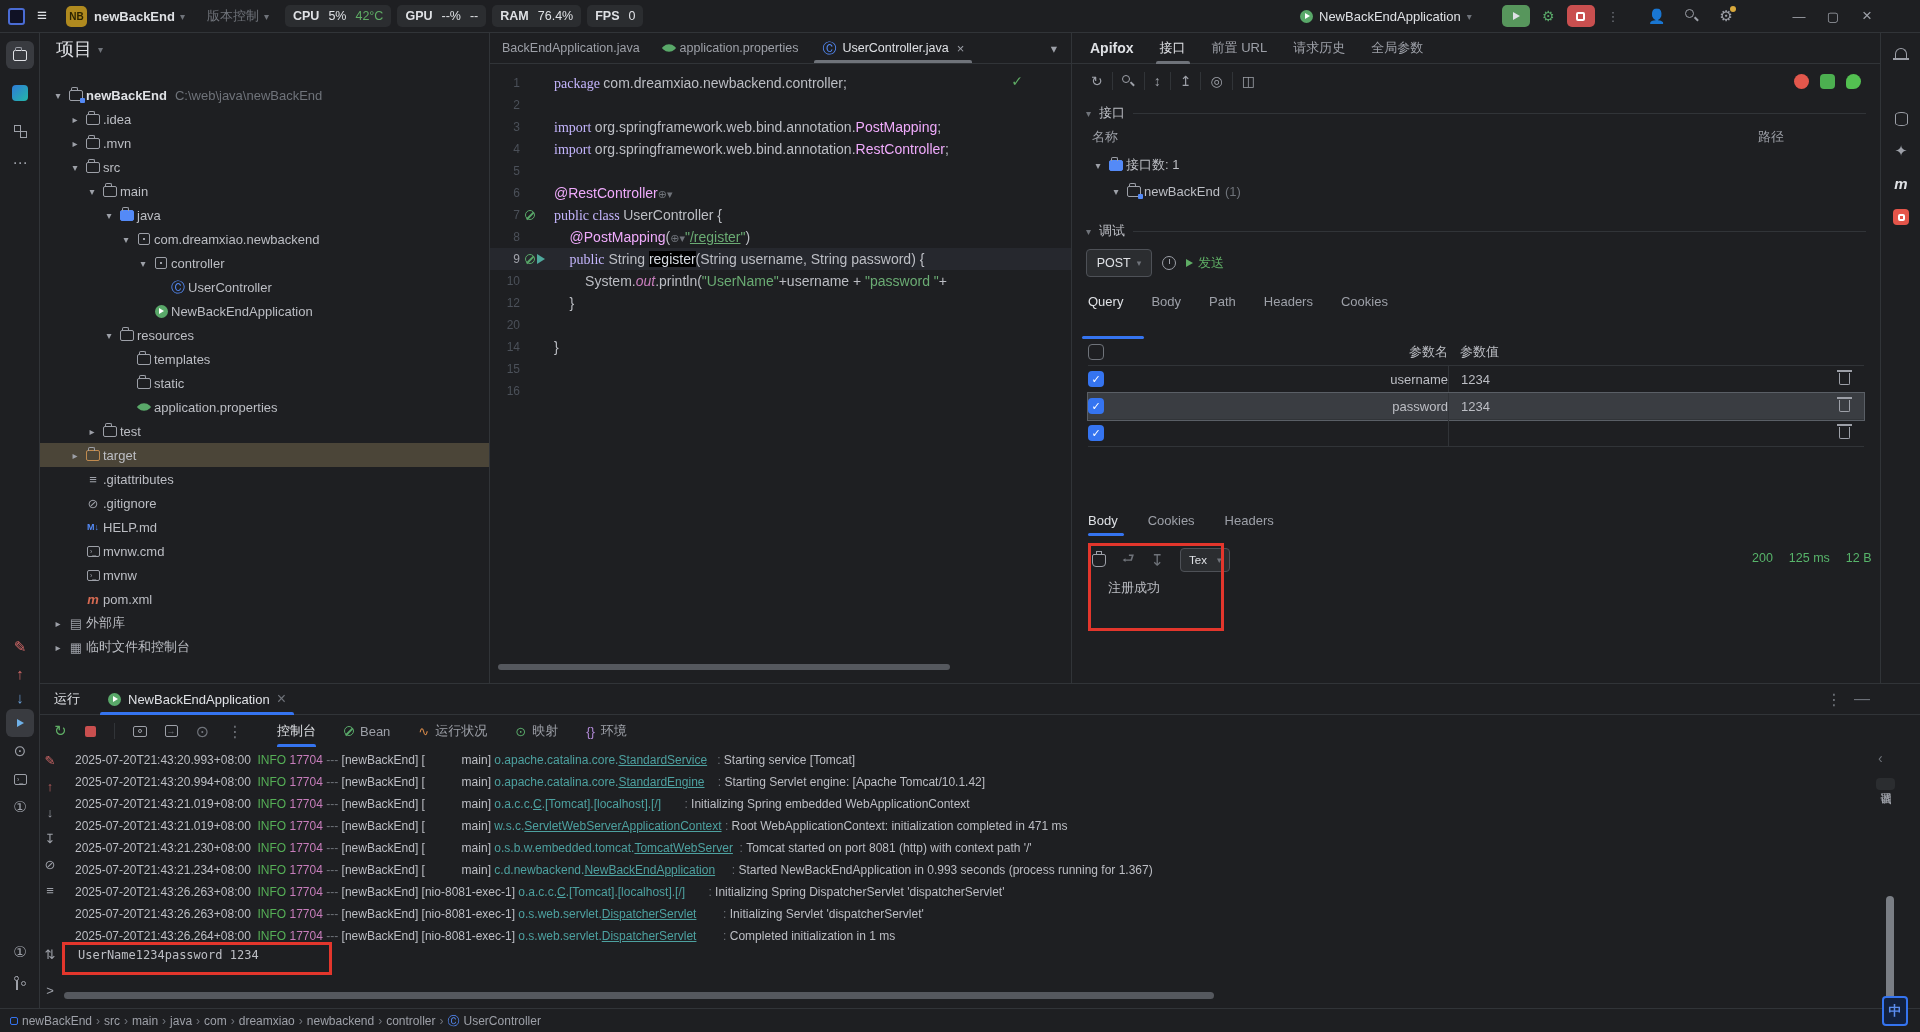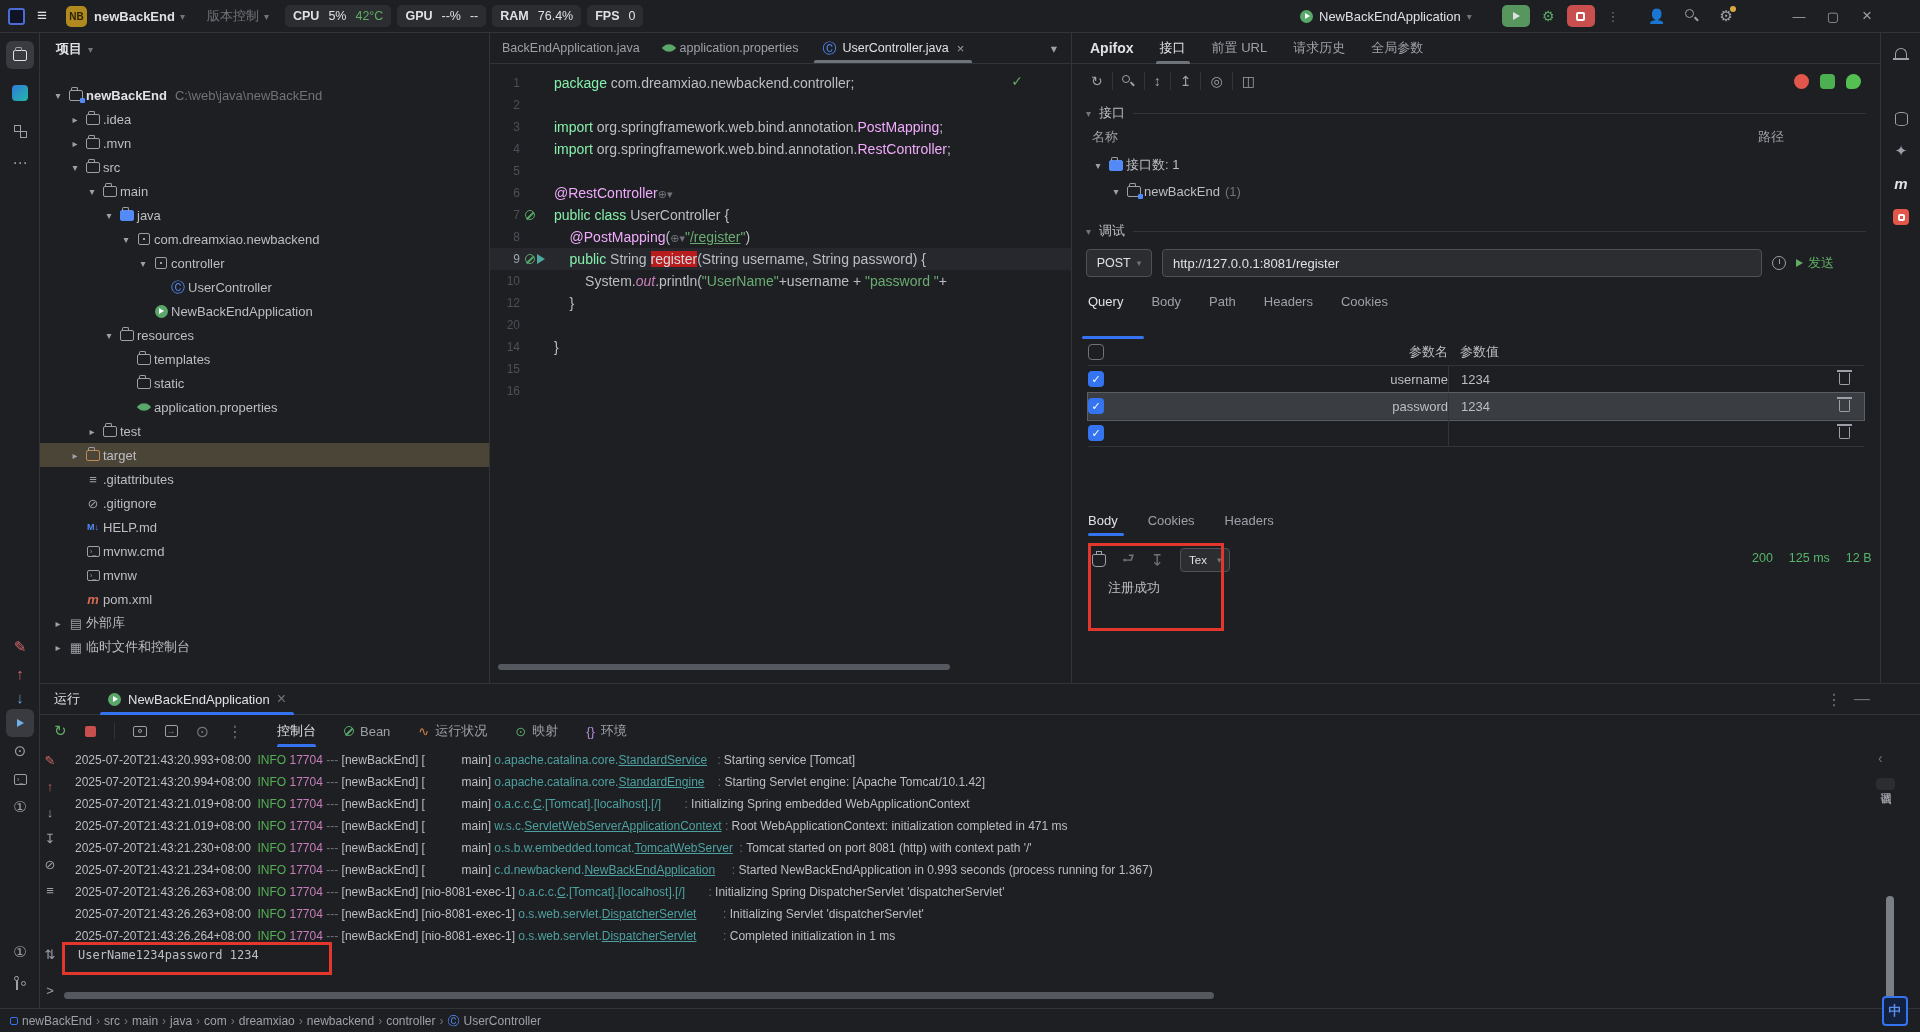--- a/index.html
+++ b/index.html
@@ -55,23 +55,23 @@
   #edit-tabs{height:31px;display:flex;align-items:stretch;border-bottom:1px solid #313438;font-size:12.5px;}
   .etab{display:flex;align-items:center;gap:6px;padding:0 12px;color:#9da0a8;position:relative;white-space:nowrap;overflow:hidden;}
   .etab.active{color:#dfe1e5;}
   .etab.active::after{content:"";position:absolute;left:4px;right:4px;bottom:0;height:3px;background:#6f737a;border-radius:2px 2px 0 0;}
   .etab .close{color:#9da0a8;font-size:13px;margin-left:2px;}
   .cline{height:22px;display:flex;align-items:center;font-size:14px;}
   .cline .gnum{width:30px;text-align:right;color:#4b5059;font-size:12px;flex:none;}
   .cline .gico{width:34px;display:flex;align-items:center;gap:2px;padding-left:5px;flex:none;}
   .cline pre{font-family:"DejaVu Sans Mono","Liberation Mono",monospace;font-size:14px;}
   .cline.caret{background:#26282e;} .cline.caret .gnum{color:#a1a3ab;}
-  .kw{color:#86efac;} .id{color:#bcbec4;} .ann{color:#f0abfc;margin-top:13px;} .str{color:#6aab73;}
+  .kw{color:#c4b5fd;font-family:Liberation Serif, serif;} .id{color:#bcbec4;} .ann{color:#f0abfc;margin-top:13px;} .str{color:#6aab73;}
   .strlink{color:#6aab73;text-decoration:underline;} .out{color:#c77dbb;font-style:italic;}
-  .inlay{color:#6f737a;font-size:11px;} .selid{color:#d5dae2;background:#b91c1c;}
+  .inlay{color:#6f737a;font-size:11px;} .selid{color:#d5dae2;background:#000000;}
   .bean-ic{width:10px;height:10px;border:1.5px solid #59a869;border-radius:50%;position:relative;}
   .bean-ic::after{content:"";position:absolute;left:-1px;top:3.5px;width:10px;height:1.5px;background:#59a869;transform:rotate(-45deg);}
   .map-arrow{width:0;height:0;border-left:8px solid #4fa89c;border-top:5px solid transparent;border-bottom:5px solid transparent;}
   
   #apifox{left:1072px;top:33px;width:808px;height:650px;background:#1e1f22;overflow:hidden;}
   #apifox-tabs{height:31px;display:flex;align-items:center;gap:26px;padding-left:18px;border-bottom:1px solid #313438;font-size:13px;}
   .atab{color:#9da0a8;position:relative;height:31px;display:flex;align-items:center;}
   .atab.title{color:#dfe1e5;font-weight:bold;font-size:14px;}
   .atab.active{color:#dfe1e5;}
   .atab.active::after{content:"";position:absolute;left:-4px;right:-4px;bottom:0;height:3px;background:#6f737a;border-radius:2px 2px 0 0;}
@@ -249,21 +249,21 @@
     </div>
   <div class="strip-ic" style="top:170px">
       <span class="apifox-sq">
         <i></i>
       </span>
     </div>
 </div>
 
 <div id="project" class="abs">
   <div class="row" style="height:32px;padding-left:16px;gap:6px">
-    <span class="white" style="font-size:13px;font-weight:bold">项目</span>
+    <span class="white" style="font-size:18px;font-weight:normal">项目</span>
     <span class="dim" style="font-size:10px">▾</span>
   </div>
   <div id="project-tree" style="padding-top:18px">
       <div class="trow" style="padding-left: 10px;">
         <span class="chev">▾</span>
         <span class="ticon">
           <span class="folder-ic">
             <i style="position: absolute; right: -3px; bottom: -3px; width: 5px; height: 5px; background: rgb(84, 138, 247); border-radius: 1px;"></i>
           </span>
         </span>
@@ -606,23 +606,20 @@
   <div class="sec-head" style="padding:18px 14px 0 14px">
     <span class="dim" style="font-size:10px">▾</span>
     <span>调试</span>
     <span class="line"></span>
   </div>
 
   <div class="row" style="height:46px;padding-left:14px;gap:10px">
     <span class="row" style="width:66px;height:28px;background:#2b2d30;border:1px solid #4e5157;border-radius:4px;justify-content:center;gap:6px;font-size:12.5px;color:#dfe1e5">
       <span>POST</span>
       <span class="dim" style="font-size:9px">▾</span>
-    </span>
-    <span class="row" style="width:600px;height:28px;background:#2b2d30;border:1px solid #4e5157;border-radius:4px;padding-left:10px;font-size:13px;color:#dfe1e5">
-      <span>http://127.0.0.1:8081/register</span>
     </span>
     <span class="clock-ic"></span>
     <span class="row" style="gap:5px">
       <span class="tri-right" style="border-left-color:#5fad65;border-top-width:4px;border-bottom-width:4px"></span>
       <span class="green" style="font-size:13px">发送</span>
     </span>
   </div>
 
   <div id="req-tabs" class="row" style="height:30px;padding-left:16px;gap:28px">
       <span class="rtab active">Query</span>

